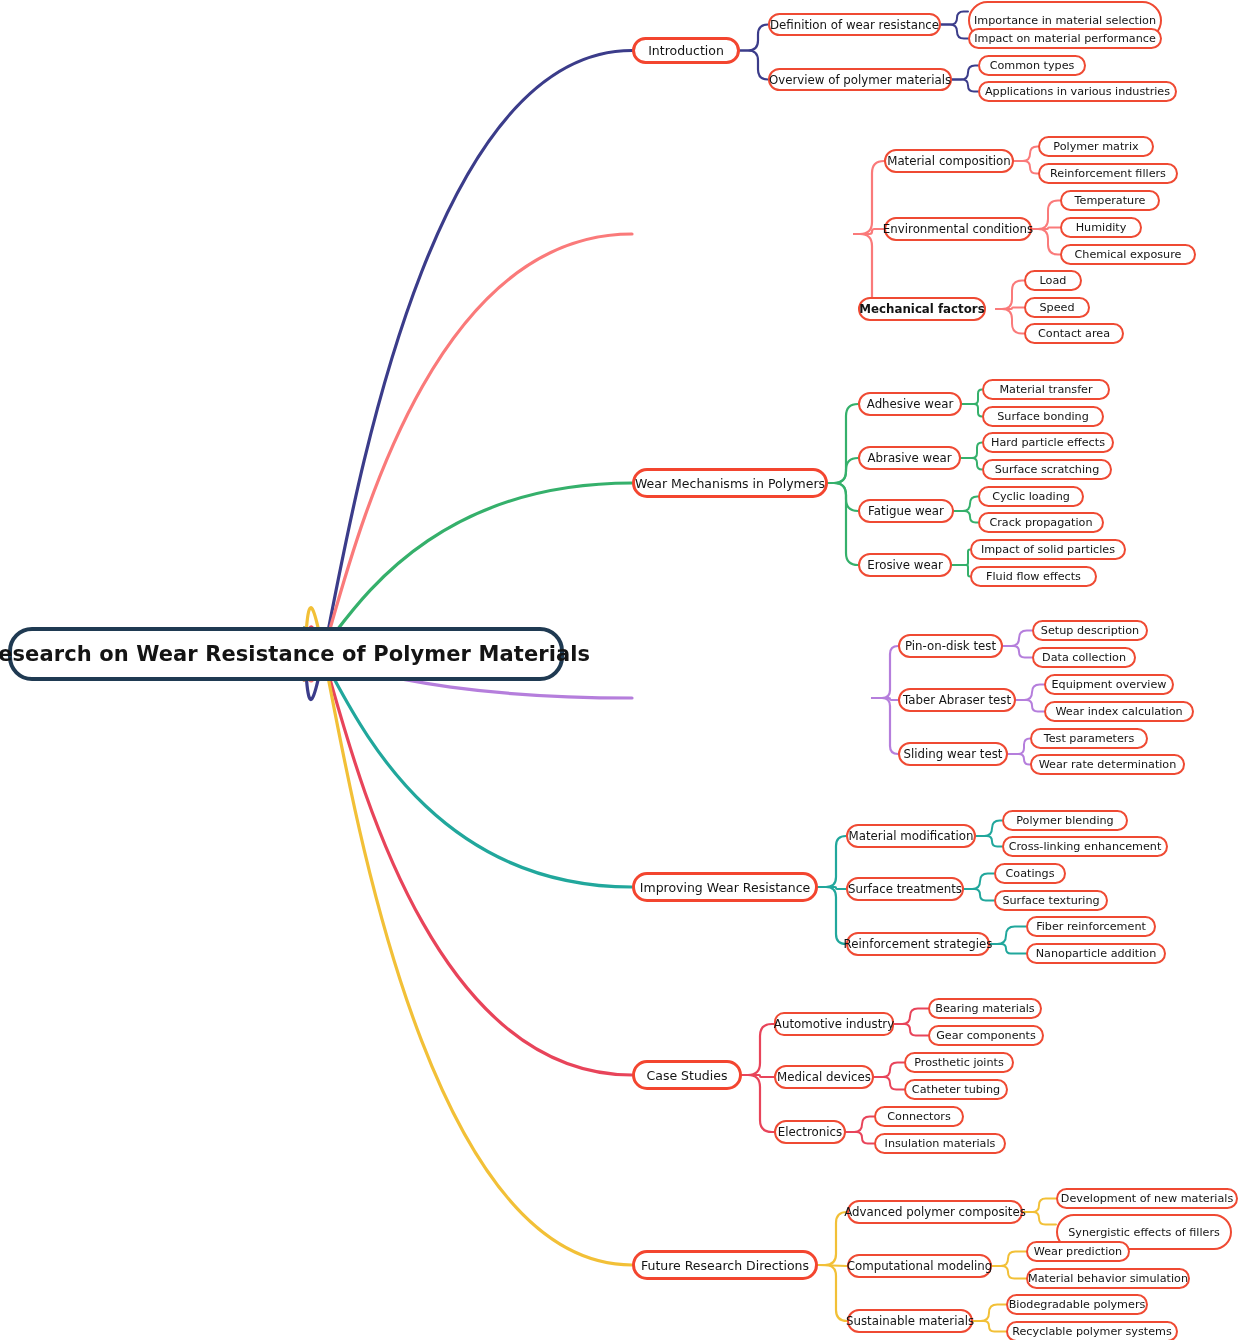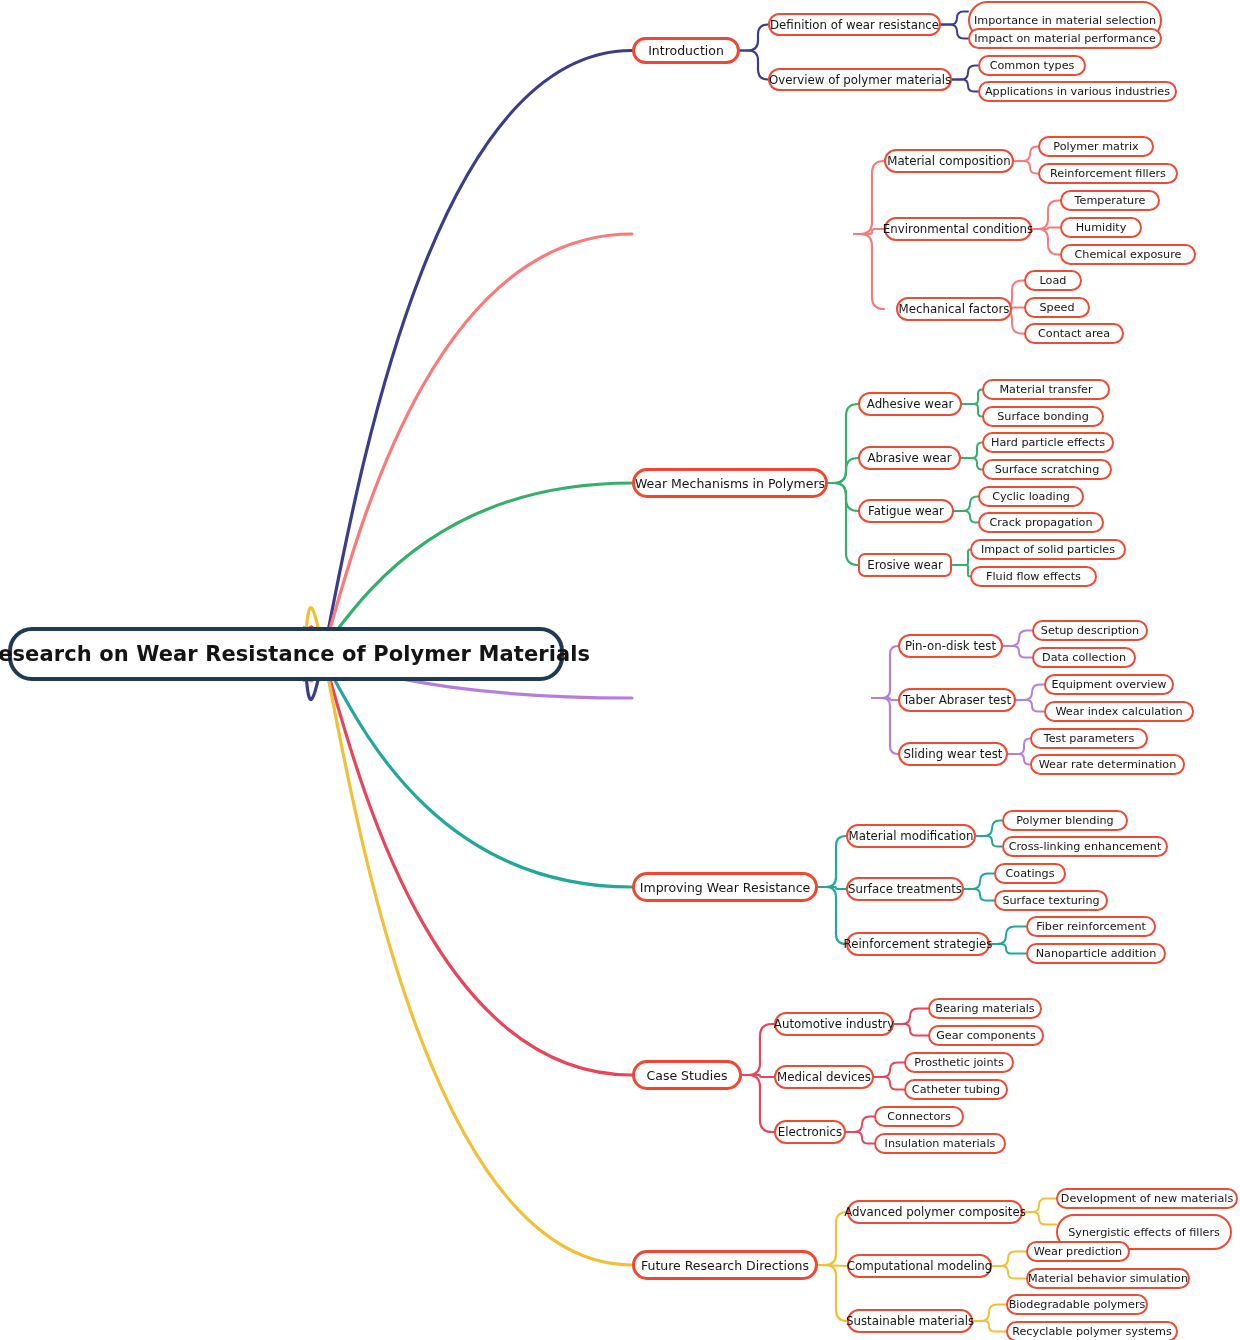--- a/index.html
+++ b/index.html
@@ -106,35 +106,35 @@
     <div class="node lvl2" style="left: 768px; top: 68px; width: 184px; height: 23px;">Overview of polymer materials</div>
     <div class="node lvl3" style="left: 978px; top: 55px; width: 108px; height: 21px;">Common types</div>
     <div class="node lvl3" style="left: 978px; top: 81px; width: 199px; height: 21px;">Applications in various industries</div>
     <div class="node lvl2" style="left: 884px; top: 149px; width: 130px; height: 24px;">Material composition</div>
     <div class="node lvl3" style="left: 1038px; top: 136px; width: 116px; height: 21px;">Polymer matrix</div>
     <div class="node lvl3" style="left: 1038px; top: 163px; width: 140px; height: 21px;">Reinforcement fillers</div>
     <div class="node lvl2" style="left: 884px; top: 217px; width: 148px; height: 24px;">Environmental conditions</div>
     <div class="node lvl3" style="left: 1060px; top: 190px; width: 100px; height: 21px;">Temperature</div>
     <div class="node lvl3" style="left: 1060px; top: 217px; width: 82px; height: 21px;">Humidity</div>
     <div class="node lvl3" style="left: 1060px; top: 244px; width: 136px; height: 21px;">Chemical exposure</div>
-    <div class="node lvl2" style="left: 896px; top: 297px; width: 116px; height: 24px;">Mechanical factors</div>
+    <div class="node lvl2" style="left: 858px; top: 297px; width: 128px; height: 24px; font-weight: bold;">Mechanical factors</div>
     <div class="node lvl3" style="left: 1024px; top: 270px; width: 58px; height: 21px;">Load</div>
     <div class="node lvl3" style="left: 1024px; top: 297px; width: 66px; height: 21px;">Speed</div>
     <div class="node lvl3" style="left: 1024px; top: 323px; width: 100px; height: 21px;">Contact area</div>
     <div class="node lvl1" style="left: 632px; top: 468px; width: 196px; height: 30px;">Wear Mechanisms in Polymers</div>
     <div class="node lvl2" style="left: 858px; top: 392px; width: 104px; height: 24px;">Adhesive wear</div>
     <div class="node lvl3" style="left: 982px; top: 379px; width: 128px; height: 21px;">Material transfer</div>
     <div class="node lvl3" style="left: 982px; top: 406px; width: 122px; height: 21px;">Surface bonding</div>
     <div class="node lvl2" style="left: 858px; top: 446px; width: 103px; height: 24px;">Abrasive wear</div>
     <div class="node lvl3" style="left: 982px; top: 432px; width: 132px; height: 21px;">Hard particle effects</div>
     <div class="node lvl3" style="left: 982px; top: 459px; width: 130px; height: 21px;">Surface scratching</div>
     <div class="node lvl2" style="left: 858px; top: 499px; width: 96px; height: 24px;">Fatigue wear</div>
     <div class="node lvl3" style="left: 978px; top: 486px; width: 106px; height: 21px;">Cyclic loading</div>
     <div class="node lvl3" style="left: 978px; top: 512px; width: 126px; height: 21px;">Crack propagation</div>
-    <div class="node lvl2" style="left: 858px; top: 553px; width: 94px; height: 24px; border-radius: 7px;">Erosive wear</div>
+    <div class="node lvl2" style="left: 858px; top: 553px; width: 94px; height: 24px;">Erosive wear</div>
     <div class="node lvl3" style="left: 970px; top: 539px; width: 156px; height: 21px;">Impact of solid particles</div>
     <div class="node lvl3" style="left: 970px; top: 566px; width: 127px; height: 21px;">Fluid flow effects</div>
     <div class="node lvl2" style="left: 898px; top: 634px; width: 105px; height: 24px;">Pin-on-disk test</div>
     <div class="node lvl3" style="left: 1032px; top: 620px; width: 116px; height: 21px;">Setup description</div>
     <div class="node lvl3" style="left: 1032px; top: 647px; width: 104px; height: 21px;">Data collection</div>
     <div class="node lvl2" style="left: 898px; top: 688px; width: 118px; height: 24px;">Taber Abraser test</div>
     <div class="node lvl3" style="left: 1044px; top: 674px; width: 130px; height: 21px;">Equipment overview</div>
     <div class="node lvl3" style="left: 1044px; top: 701px; width: 150px; height: 21px;">Wear index calculation</div>
     <div class="node lvl2" style="left: 898px; top: 742px; width: 110px; height: 24px;">Sliding wear test</div>
     <div class="node lvl3" style="left: 1030px; top: 728px; width: 118px; height: 21px;">Test parameters</div>
@@ -143,21 +143,21 @@
     <div class="node lvl2" style="left: 846px; top: 824px; width: 130px; height: 24px;">Material modification</div>
     <div class="node lvl3" style="left: 1002px; top: 810px; width: 126px; height: 21px;">Polymer blending</div>
     <div class="node lvl3" style="left: 1002px; top: 836px; width: 166px; height: 21px;">Cross-linking enhancement</div>
     <div class="node lvl2" style="left: 846px; top: 877px; width: 118px; height: 24px;">Surface treatments</div>
     <div class="node lvl3" style="left: 994px; top: 863px; width: 72px; height: 21px;">Coatings</div>
     <div class="node lvl3" style="left: 994px; top: 890px; width: 114px; height: 21px;">Surface texturing</div>
     <div class="node lvl2" style="left: 846px; top: 932px; width: 144px; height: 24px;">Reinforcement strategies</div>
     <div class="node lvl3" style="left: 1026px; top: 916px; width: 130px; height: 21px;">Fiber reinforcement</div>
     <div class="node lvl3" style="left: 1026px; top: 943px; width: 140px; height: 21px;">Nanoparticle addition</div>
     <div class="node lvl1" style="left: 632px; top: 1060px; width: 110px; height: 30px;">Case Studies</div>
-    <div class="node lvl2" style="left: 774px; top: 1012px; width: 120px; height: 24px;">Automotive industry</div>
+    <div class="node lvl2" style="left: 774px; top: 1012px; width: 120px; height: 24px; border-radius: 10px;">Automotive industry</div>
     <div class="node lvl3" style="left: 928px; top: 998px; width: 114px; height: 21px;">Bearing materials</div>
     <div class="node lvl3" style="left: 928px; top: 1025px; width: 116px; height: 21px;">Gear components</div>
     <div class="node lvl2" style="left: 774px; top: 1065px; width: 100px; height: 24px;">Medical devices</div>
     <div class="node lvl3" style="left: 904px; top: 1052px; width: 110px; height: 21px;">Prosthetic joints</div>
     <div class="node lvl3" style="left: 904px; top: 1079px; width: 104px; height: 21px;">Catheter tubing</div>
     <div class="node lvl2" style="left: 774px; top: 1120px; width: 72px; height: 24px;">Electronics</div>
     <div class="node lvl3" style="left: 874px; top: 1106px; width: 90px; height: 21px;">Connectors</div>
     <div class="node lvl3" style="left: 874px; top: 1133px; width: 132px; height: 21px;">Insulation materials</div>
     <div class="node lvl1" style="left: 632px; top: 1250px; width: 186px; height: 30px;">Future Research Directions</div>
     <div class="node lvl2" style="left: 847px; top: 1200px; width: 176px; height: 24px;">Advanced polymer composites</div>

